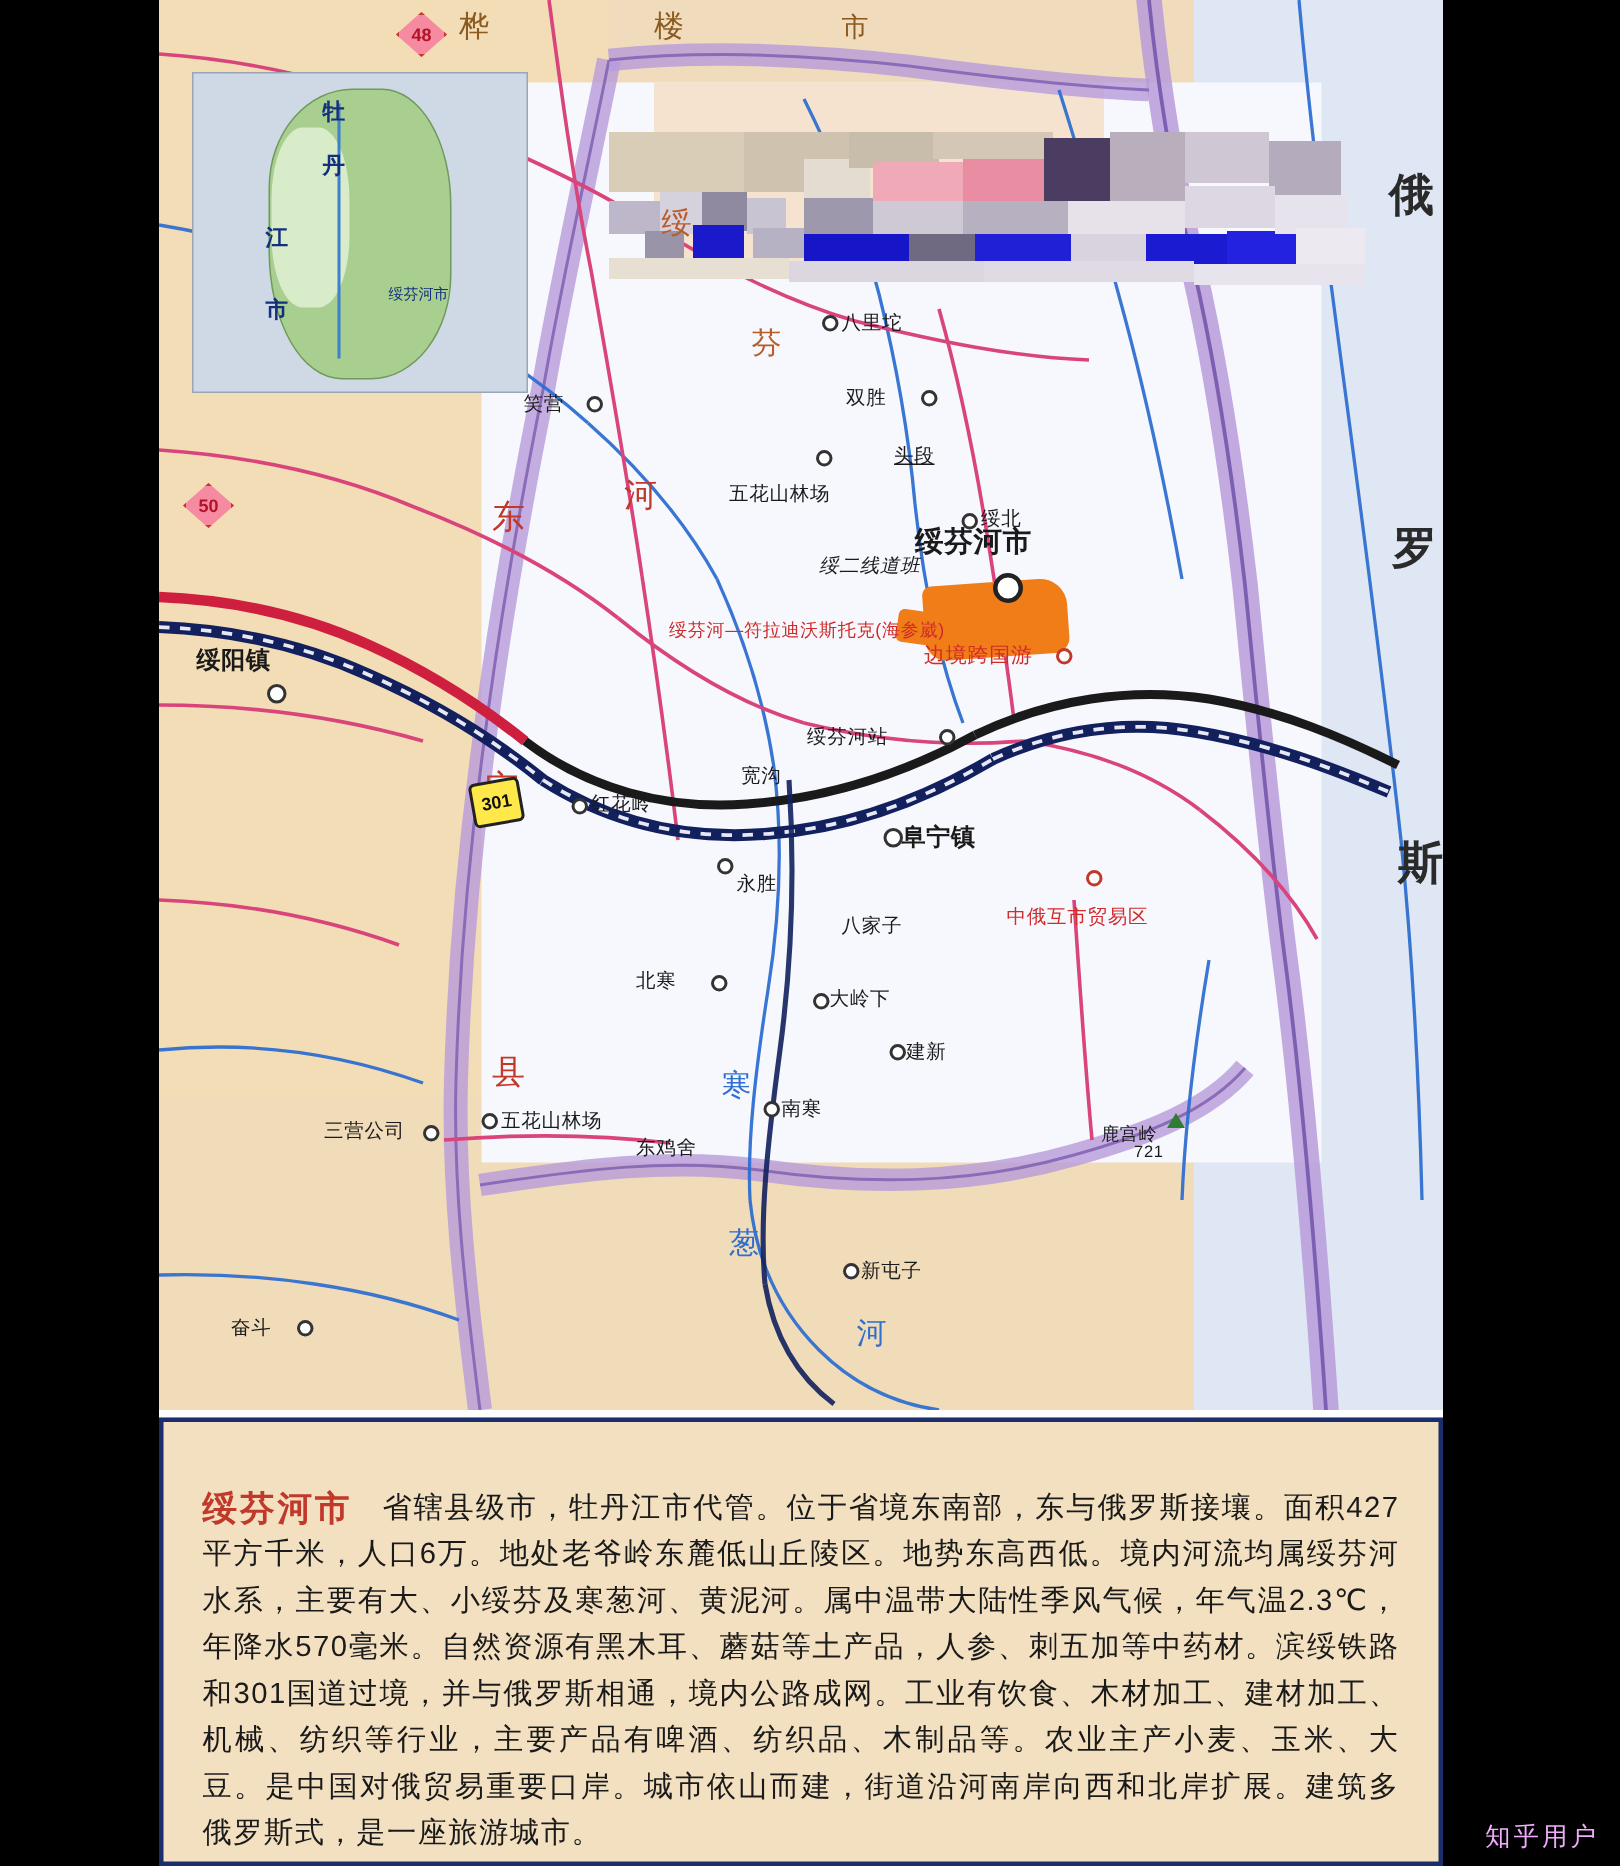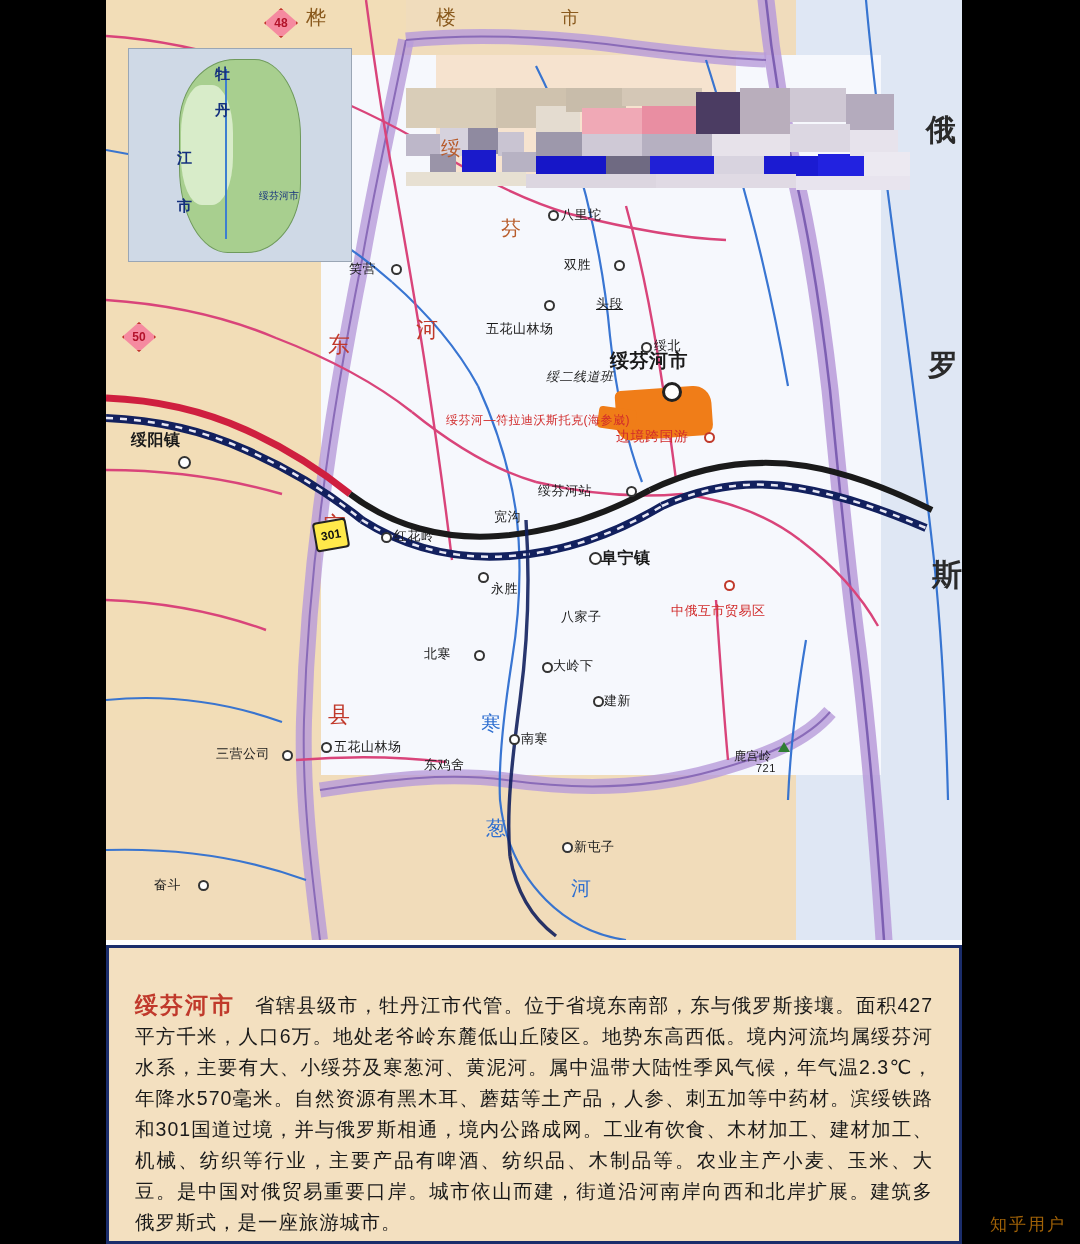--- a/index.html
+++ b/index.html
@@ -68,21 +68,21 @@
 
   
   #divider{position:absolute;left:0;top:940px;width:856px;height:5px;background:#fff;}
   #rule{position:absolute;left:0;top:945px;width:856px;height:3px;background:#1b2d6b;}
   #textbox{position:absolute;left:0;top:948px;width:856px;height:296px;background:#f3e0c0;
     border-left:3px solid #1b2d6b;border-right:3px solid #1b2d6b;border-bottom:3px solid #1b2d6b;
     box-sizing:border-box;padding:22px 26px 0 26px;}
   #city-title{display:inline-block;font-size:23px;font-weight:bold;color:#c0392b;letter-spacing:2px;
     vertical-align:top;}
   #body-text{font-size:19.5px;line-height:31px;color:#1a1a1a;text-align:justify;letter-spacing:1px;}
-  .watermark{position:absolute;right:14px;bottom:8px;font-size:17px;color:#a16207;letter-spacing:2px;}
+  .watermark{position:absolute;right:14px;bottom:8px;font-size:17px;color:#f0abfc;letter-spacing:2px;}
 </style>
 </head>
 <body>
 
 <div id="page">
   <div id="plate">
 
     <div id="map">
 
       <div class="tint china-plain"></div>

